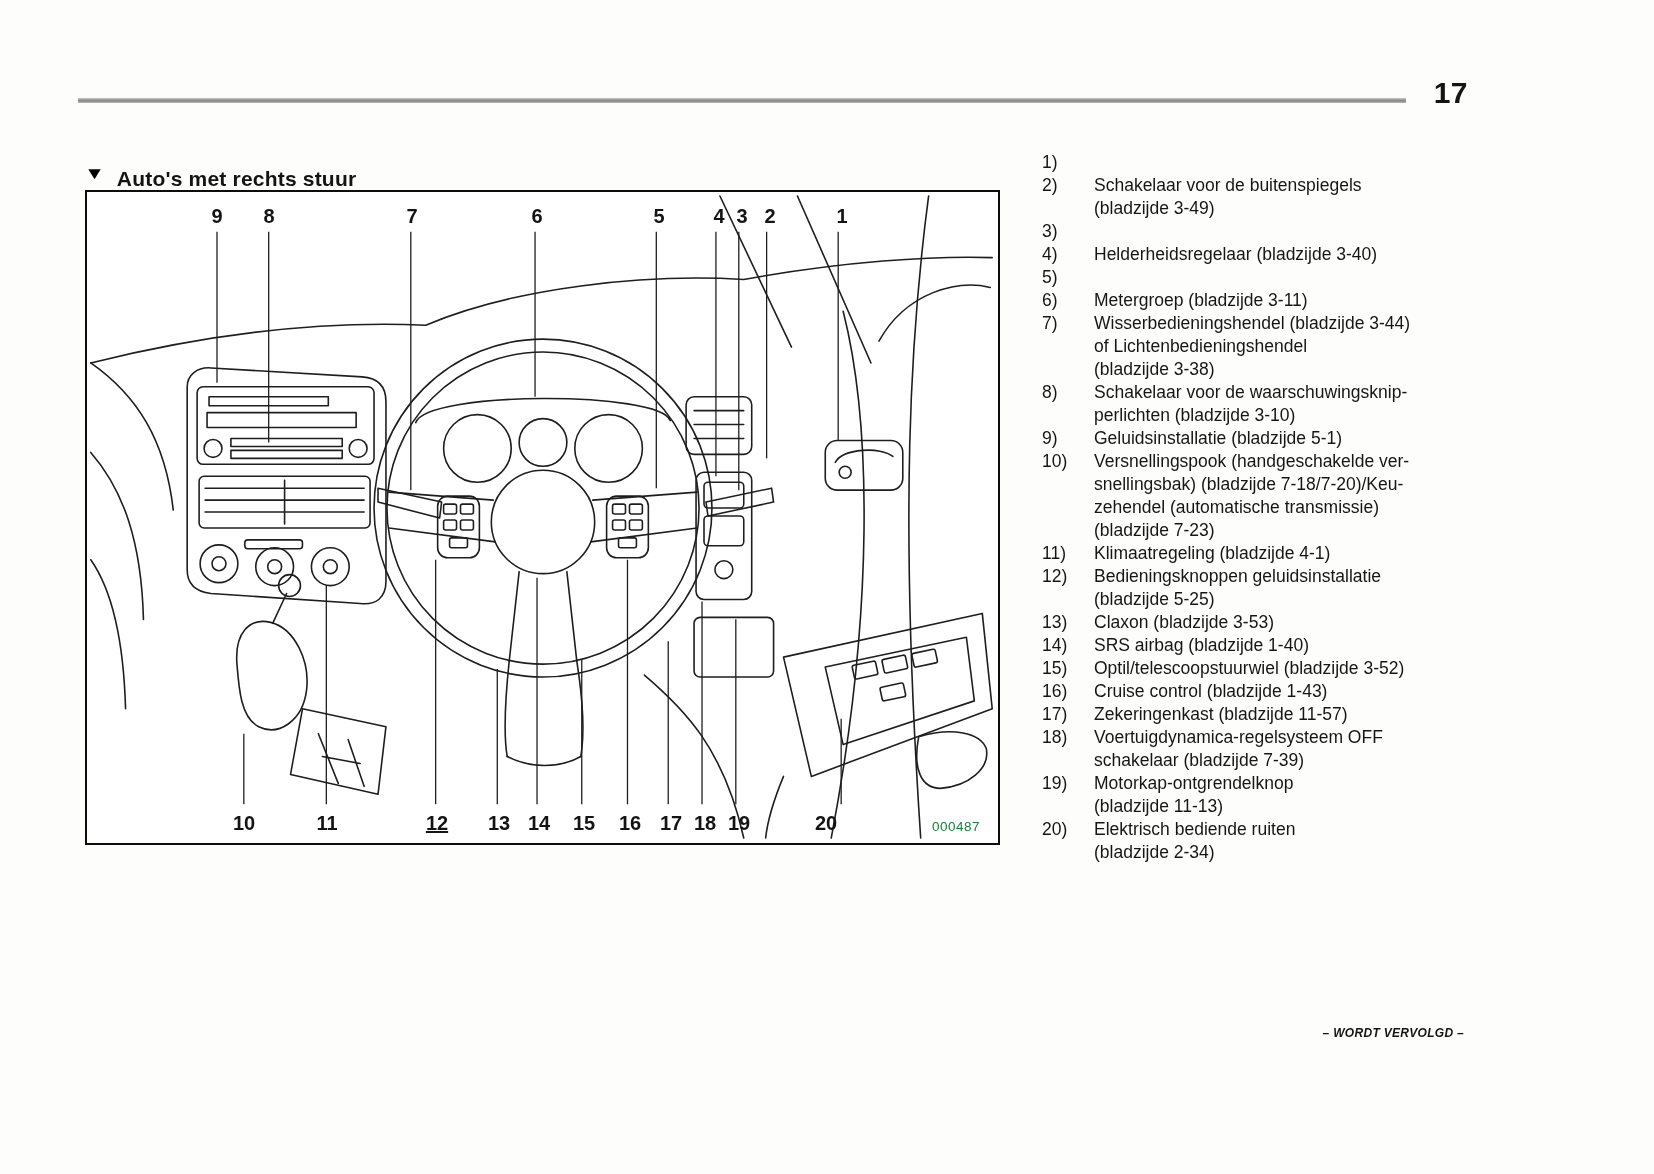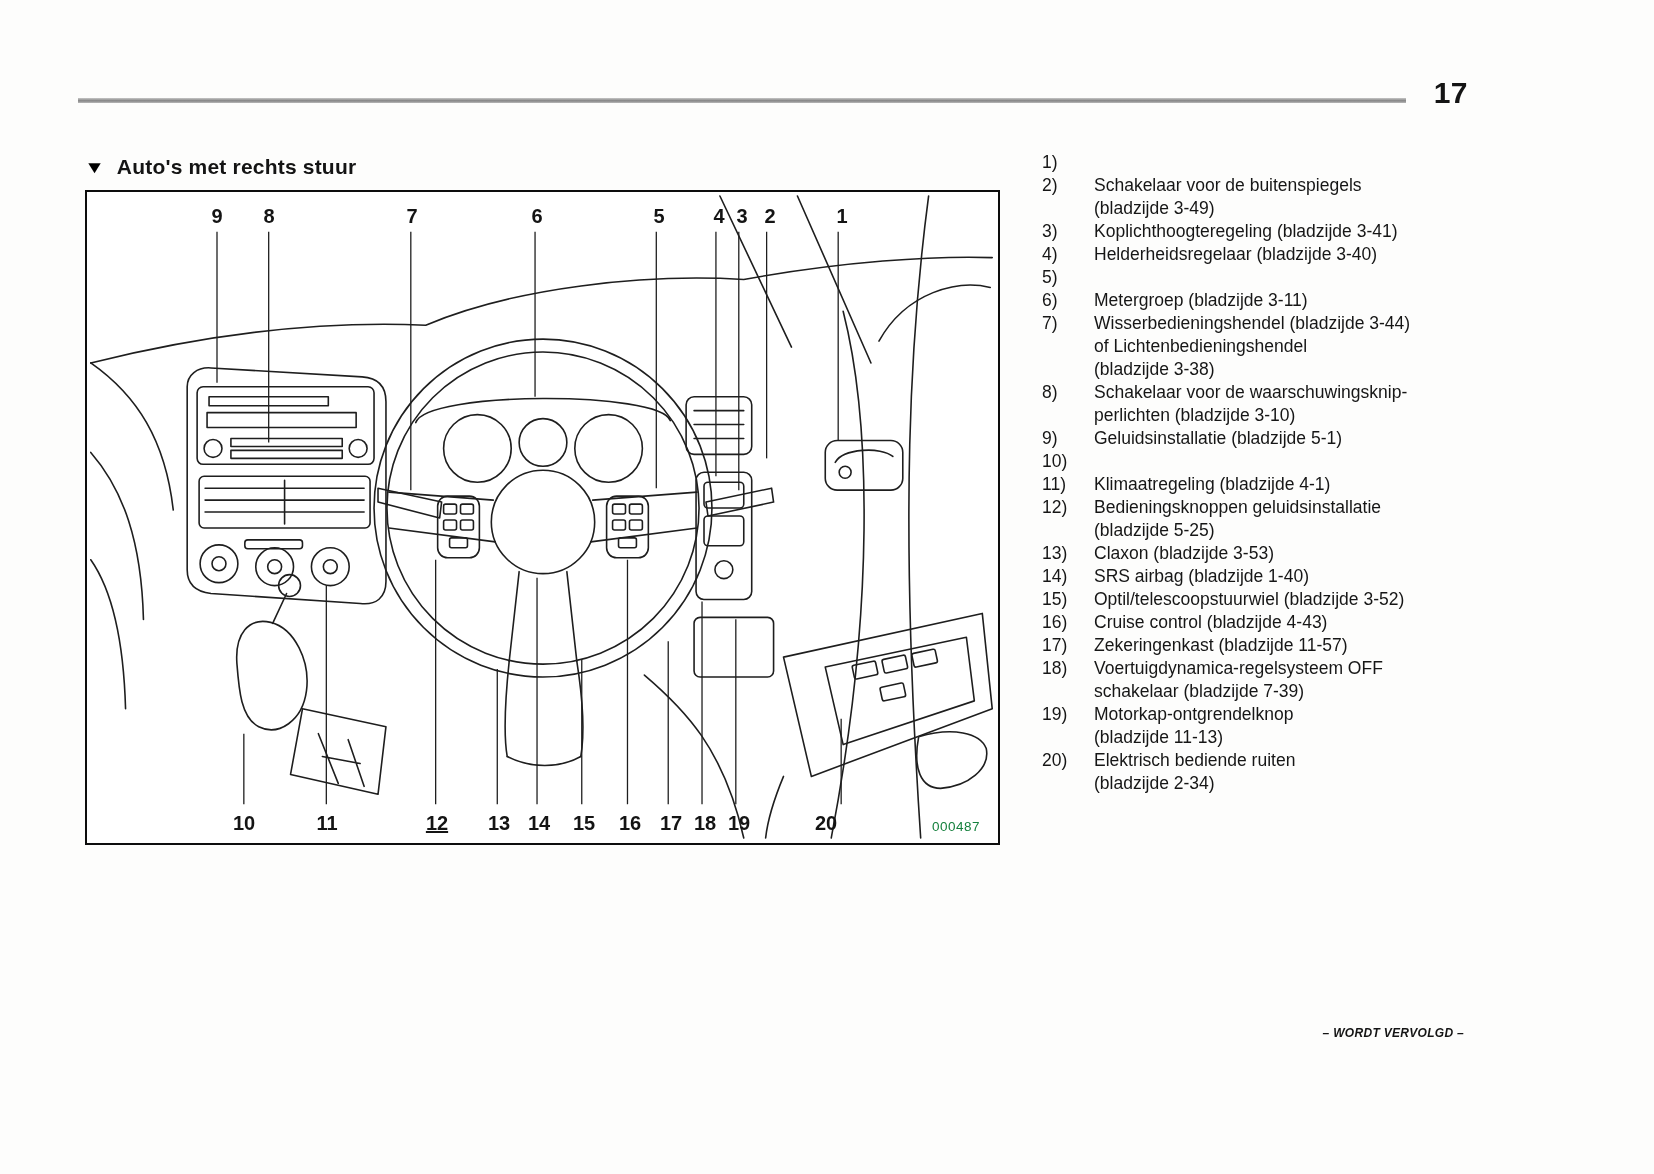--- a/index.html
+++ b/index.html
@@ -36,20 +36,21 @@
   .section-marker {
     font-size: 17px;
     line-height: 1;
     color: #000;
     transform: scaleX(1.25);
   }
   .section-title {
     font-size: 21px;
     font-weight: bold;
     letter-spacing: 0.2px;
+    margin-top: 12px;
   }
 
   .figure-box {
     position: absolute;
     left: 85px; top: 190px;
     width: 915px; height: 655px;
     border: 2px solid #0d0d0d;
     background: #fff;
   }
   .figure-box svg { position: absolute; left: 0; top: 0; width: 100%; height: 100%; }
@@ -251,21 +252,20 @@
   <div class="legend-item">
     <span class="legend-num">1)</span>
   </div>
   <div class="legend-item">
     <span class="legend-num">2)</span>
     <span class="legend-text">Schakelaar voor de buitenspiegels
 (bladzijde 3-49)</span>
   </div>
   <div class="legend-item">
     <span class="legend-num">3)</span>
-    <span class="legend-text">Koplichthoogteregeling (bladzijde 3-41)</span>
   </div>
   <div class="legend-item">
     <span class="legend-num">4)</span>
     <span class="legend-text">Helderheidsregelaar (bladzijde 3-40)</span>
   </div>
   <div class="legend-item">
     <span class="legend-num">5)</span>
   </div>
   <div class="legend-item">
     <span class="legend-num">6)</span>
@@ -281,20 +281,24 @@
     <span class="legend-num">8)</span>
     <span class="legend-text">Schakelaar voor de waarschuwingsknip-
 perlichten (bladzijde 3-10)</span>
   </div>
   <div class="legend-item">
     <span class="legend-num">9)</span>
     <span class="legend-text">Geluidsinstallatie (bladzijde 5-1)</span>
   </div>
   <div class="legend-item">
     <span class="legend-num">10)</span>
+    <span class="legend-text">Versnellingspook (handgeschakelde ver-
+snellingsbak) (bladzijde 7-18/7-20)/Keu-
+zehendel (automatische transmissie)
+(bladzijde 7-23)</span>
   </div>
   <div class="legend-item">
     <span class="legend-num">11)</span>
     <span class="legend-text">Klimaatregeling (bladzijde 4-1)</span>
   </div>
   <div class="legend-item">
     <span class="legend-num">12)</span>
     <span class="legend-text">Bedieningsknoppen geluidsinstallatie
 (bladzijde 5-25)</span>
   </div>
@@ -305,21 +309,21 @@
   <div class="legend-item">
     <span class="legend-num">14)</span>
     <span class="legend-text">SRS airbag (bladzijde 1-40)</span>
   </div>
   <div class="legend-item">
     <span class="legend-num">15)</span>
     <span class="legend-text">Optil/telescoopstuurwiel (bladzijde 3-52)</span>
   </div>
   <div class="legend-item">
     <span class="legend-num">16)</span>
-    <span class="legend-text">Cruise control (bladzijde 4-43)</span>
+    <span class="legend-text">Cruise control (bladzijde 1-43)</span>
   </div>
   <div class="legend-item">
     <span class="legend-num">17)</span>
     <span class="legend-text">Zekeringenkast (bladzijde 11-57)</span>
   </div>
   <div class="legend-item">
     <span class="legend-num">18)</span>
     <span class="legend-text">Voertuigdynamica-regelsysteem OFF
 schakelaar (bladzijde 7-39)</span>
   </div>

